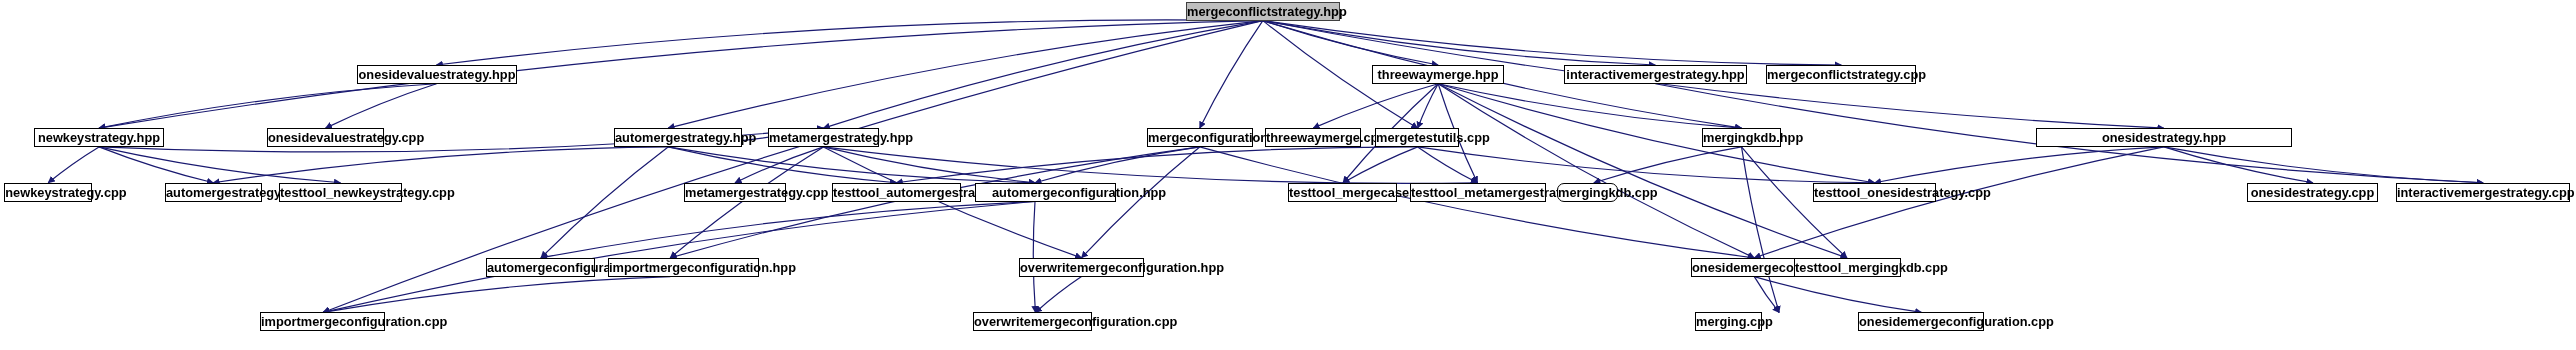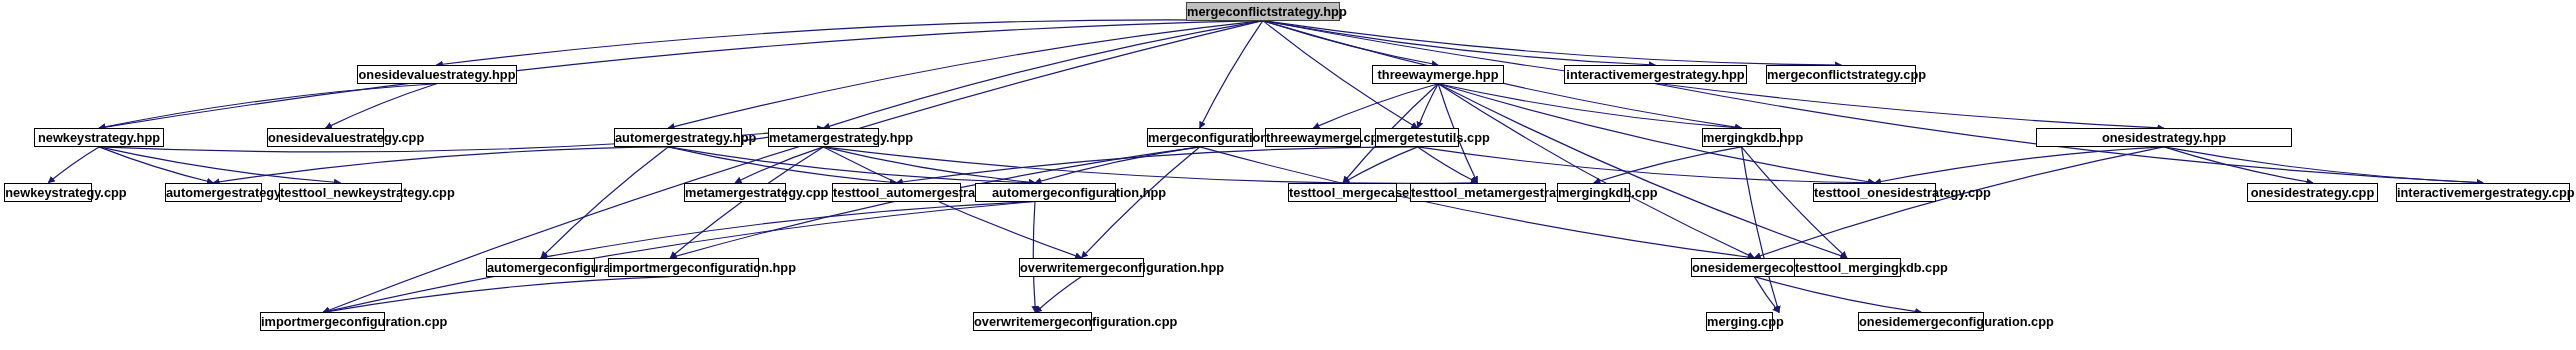--- a/index.html
+++ b/index.html
@@ -99,28 +99,28 @@
       <div class="node" style="left: 1702px; top: 128px; width: 79px;">mergingkdb.hpp</div>
       <div class="node" style="left: 2036px; top: 128px; width: 256px;">onesidestrategy.hpp</div>
       <div class="node" style="left: 4.3px; top: 183px; width: 88px;">newkeystrategy.cpp</div>
       <div class="node" style="left: 165px; top: 183px; width: 97px;">automergestrategy.cpp</div>
       <div class="node" style="left: 279px; top: 183px; width: 123px;">testtool_newkeystrategy.cpp</div>
       <div class="node" style="left: 684px; top: 183px; width: 102px;">metamergestrategy.cpp</div>
       <div class="node" style="left: 832px; top: 183px; width: 129px;">testtool_automergestrategy.cpp</div>
       <div class="node" style="left: 975px; top: 183px; width: 141px; padding-left: 16px;">automergeconfiguration.hpp</div>
       <div class="node" style="left: 1288px; top: 183px; width: 109px;">testtool_mergecases.cpp</div>
       <div class="node" style="left: 1410px; top: 183px; width: 136px;">testtool_metamergestrategy.cpp</div>
-      <div class="node" style="left: 1557px; top: 183px; width: 73px;">mergingkdb.cpp</div>
+      <div class="node" style="left: 1557px; top: 183px; width: 61px; border-radius: 7px;">mergingkdb.cpp</div>
       <div class="node" style="left: 1813px; top: 183px; width: 123px;">testtool_onesidestrategy.cpp</div>
       <div class="node" style="left: 2247px; top: 183px; width: 131px;">onesidestrategy.cpp</div>
       <div class="node" style="left: 2396px; top: 183px; width: 174px;">interactivemergestrategy.cpp</div>
       <div class="node" style="left: 486px; top: 258px; width: 109px;">automergeconfiguration.cpp</div>
       <div class="node" style="left: 608px; top: 258px; width: 151px;">importmergeconfiguration.hpp</div>
       <div class="node" style="left: 1019px; top: 258px; width: 125px;">overwritemergeconfiguration.hpp</div>
       <div class="node" style="left: 1691px; top: 258px; width: 126px;">onesidemergeconfiguration.hpp</div>
       <div class="node" style="left: 1794px; top: 258px; width: 107px;">testtool_mergingkdb.cpp</div>
       <div class="node" style="left: 260px; top: 312px; width: 125px;">importmergeconfiguration.cpp</div>
       <div class="node" style="left: 973px; top: 312px; width: 119px;">overwritemergeconfiguration.cpp</div>
-      <div class="node" style="left: 1695px; top: 312px; width: 67px; margin-left: 11px;">merging.cpp</div>
+      <div class="node" style="left: 1695px; top: 312px; width: 67px;">merging.cpp</div>
       <div class="node" style="left: 1858px; top: 312px; width: 126px;">onesidemergeconfiguration.cpp</div>
     </div>
 </div>
 
 
 </body></html>

